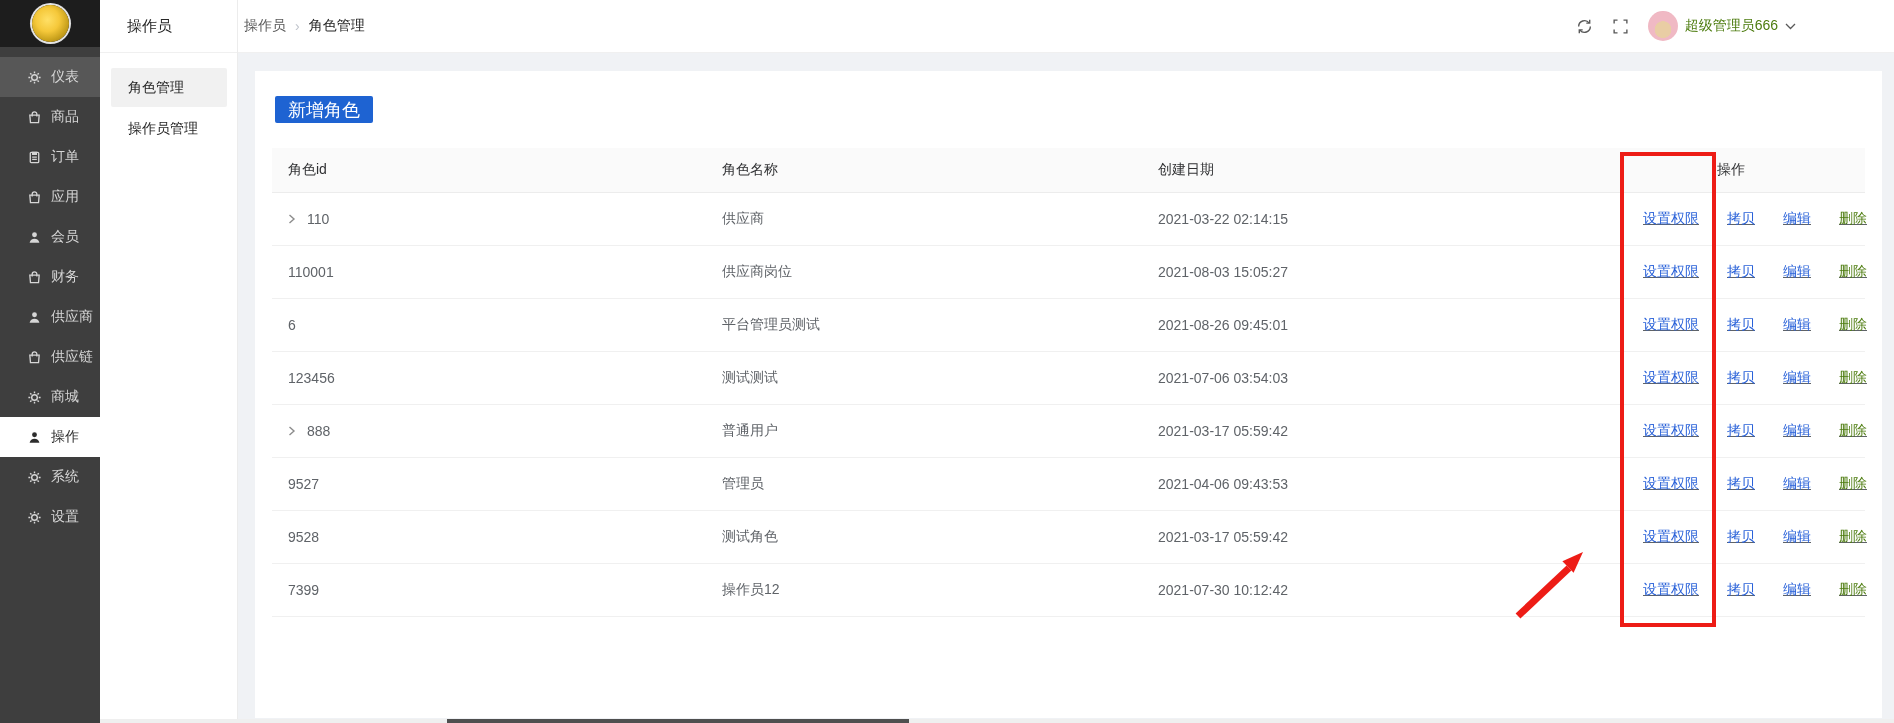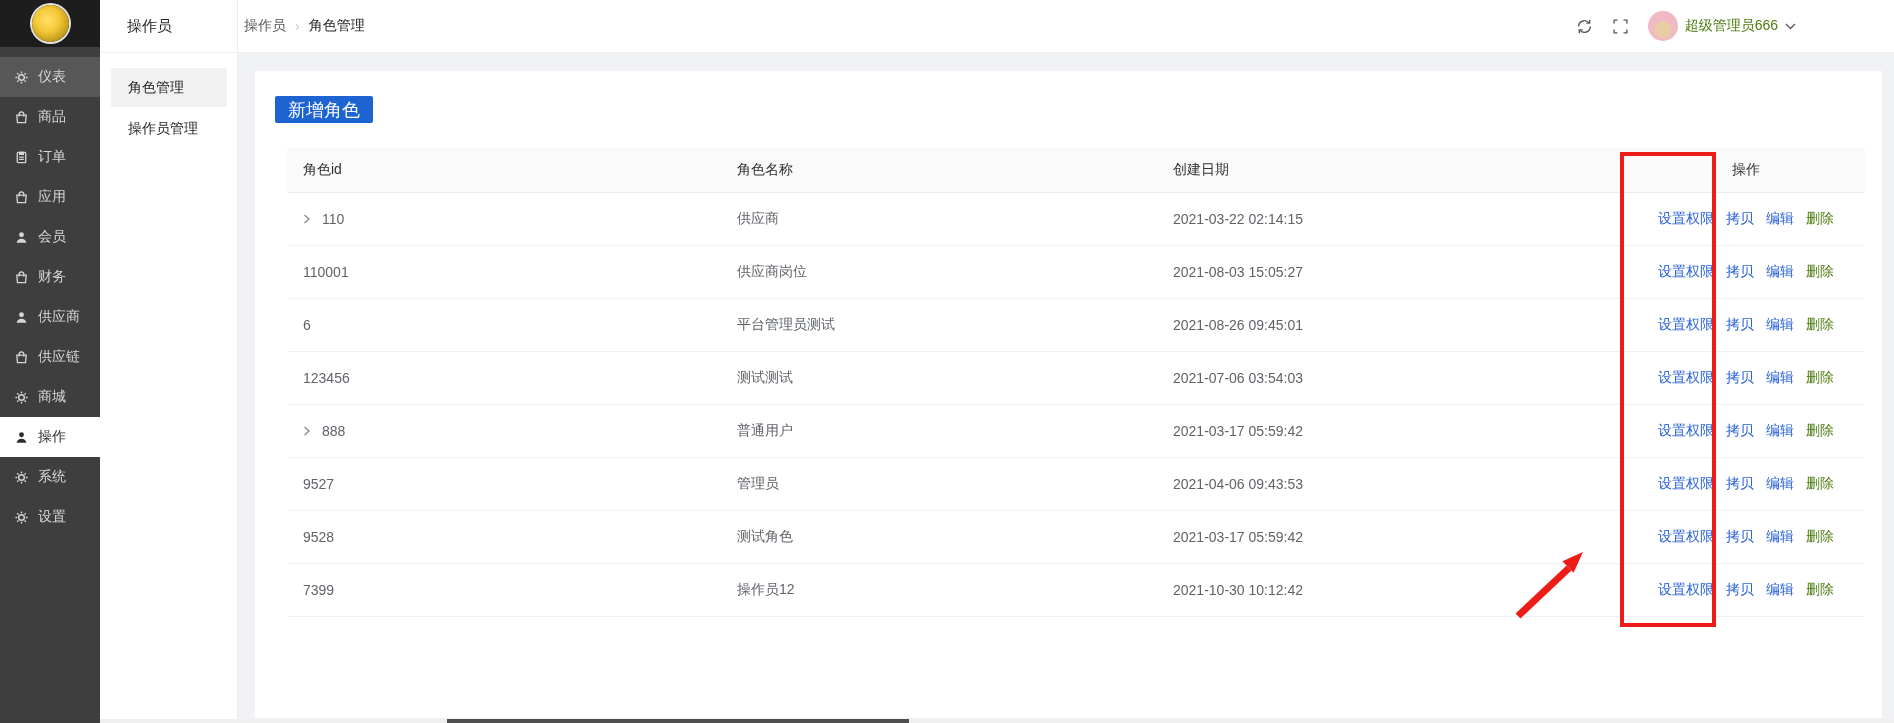--- a/index.html
+++ b/index.html
@@ -7,21 +7,21 @@
        font-family:"Liberation Sans","DejaVu Sans",sans-serif;background:#f0f2f5;}
   #root{position:absolute;inset:0;}
 
   
   .sidebar{position:absolute;left:0;top:0;width:100px;height:723px;background:#3e3e3e;z-index:5;}
   .logo-area{height:47px;background:#1d1d1d;display:flex;align-items:center;justify-content:center;}
   .logo-circle{width:37px;height:37px;border-radius:50%;
     background:radial-gradient(circle at 42% 40%, #ffe066 0%, #f5c83a 38%, #caa21d 65%, #8a6d12 100%);
     box-shadow:0 0 0 2px #e4e4e4;}
   .menu{padding-top:10px;}
-  .mitem{height:40px;display:flex;align-items:center;padding-left:14px;gap:9px;
+  .mitem{height:40px;display:flex;align-items:center;padding-left:27px;gap:9px;
          color:#d6d6d6;font-size:14px;cursor:pointer;}
   .mitem .ic{width:15px;height:15px;flex:none;display:block;}
   .mitem.hl{background:#575757;}
   .mitem.active{background:#ffffff;color:#2d2d2d;}
 
   
   .subsidebar{position:absolute;left:100px;top:0;width:138px;height:723px;background:#fff;
               border-right:1px solid #ececec;box-sizing:border-box;z-index:4;}
   .sub-title{height:52px;line-height:52px;padding-left:27px;font-size:15px;color:#262626;
              border-bottom:1px solid #f0f0f0;}
@@ -44,28 +44,28 @@
   .uname{font-size:14px;color:#4d7c0f;}
   .caret{color:#595959;display:flex;}
 
   
   .content{position:absolute;left:238px;top:53px;right:0;bottom:0;background:#f0f2f5;}
   .card{position:absolute;left:17px;top:18px;right:12px;bottom:5px;background:#fff;}
   .add-btn{position:absolute;left:20px;top:25px;width:98px;height:27px;background:#1e63d2;
            color:#fff;font-size:18px;border:none;border-radius:2px;cursor:pointer;}
 
   
-  .tablewrap{position:absolute;left:32px;right:17px;top:77px;}
+  .tablewrap{position:absolute;left:17px;right:17px;top:77px;}
   .thead,.trow{display:grid;grid-template-columns:434px 436px 468px 1fr;}
   .thead{height:44px;background:#fafafa;border-bottom:1px solid #ececec;}
   .th{display:flex;align-items:center;padding-left:16px;font-size:14px;color:#303133;font-weight:500;}
   .th-actions{padding-left:107px;}
   .trow{height:52px;border-bottom:1px solid #f0f0f0;}
   .td{display:flex;align-items:center;padding-left:16px;font-size:14px;color:#5f6368;}
-  .td-actions{padding-left:33px;gap:12px;}
+  .td-actions{padding-left:33px;gap:28px;text-decoration:underline;}
   .lnk{color:#2a62d9;cursor:pointer;text-decoration:none;white-space:nowrap;}
   .lnk.danger{color:#4d7c0f;}
   .expand{width:10px;height:10px;margin-right:9px;color:#8c8c8c;cursor:pointer;display:inline-flex;}
   .expand svg{display:block;}
 
   
   .anno-rect{position:absolute;left:1620px;top:152px;width:96px;height:475px;
              border:4px solid #ed1c16;box-sizing:border-box;z-index:20;pointer-events:none;}
   .anno-arrow{position:absolute;left:1498px;top:540px;z-index:20;pointer-events:none;}
 
@@ -323,21 +323,21 @@
             <a class="lnk">编辑</a>
             <a class="lnk danger">删除</a>
           </div>
         </div>
 
         <div class="trow">
           <div class="td">
               <span>7399</span>
             </div>
           <div class="td">操作员12</div>
-          <div class="td">2021-10-30 10:12:42</div>
+          <div class="td">2021-07-30 10:12:42</div>
           <div class="td td-actions">
             <a class="lnk">设置权限</a>
             <a class="lnk">拷贝</a>
             <a class="lnk">编辑</a>
             <a class="lnk danger">删除</a>
           </div>
         </div>
 
       </div>
     </div>

